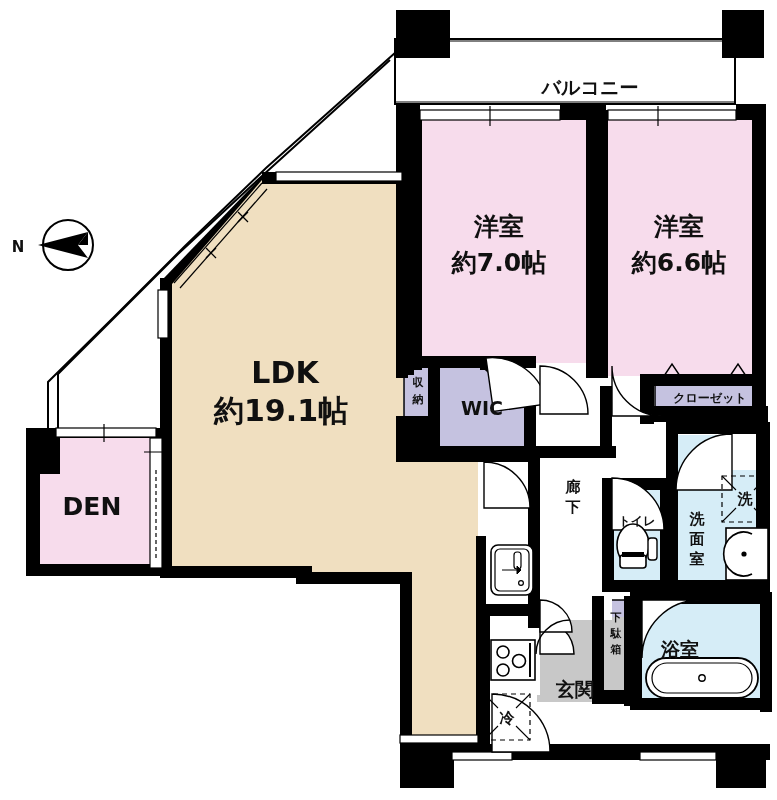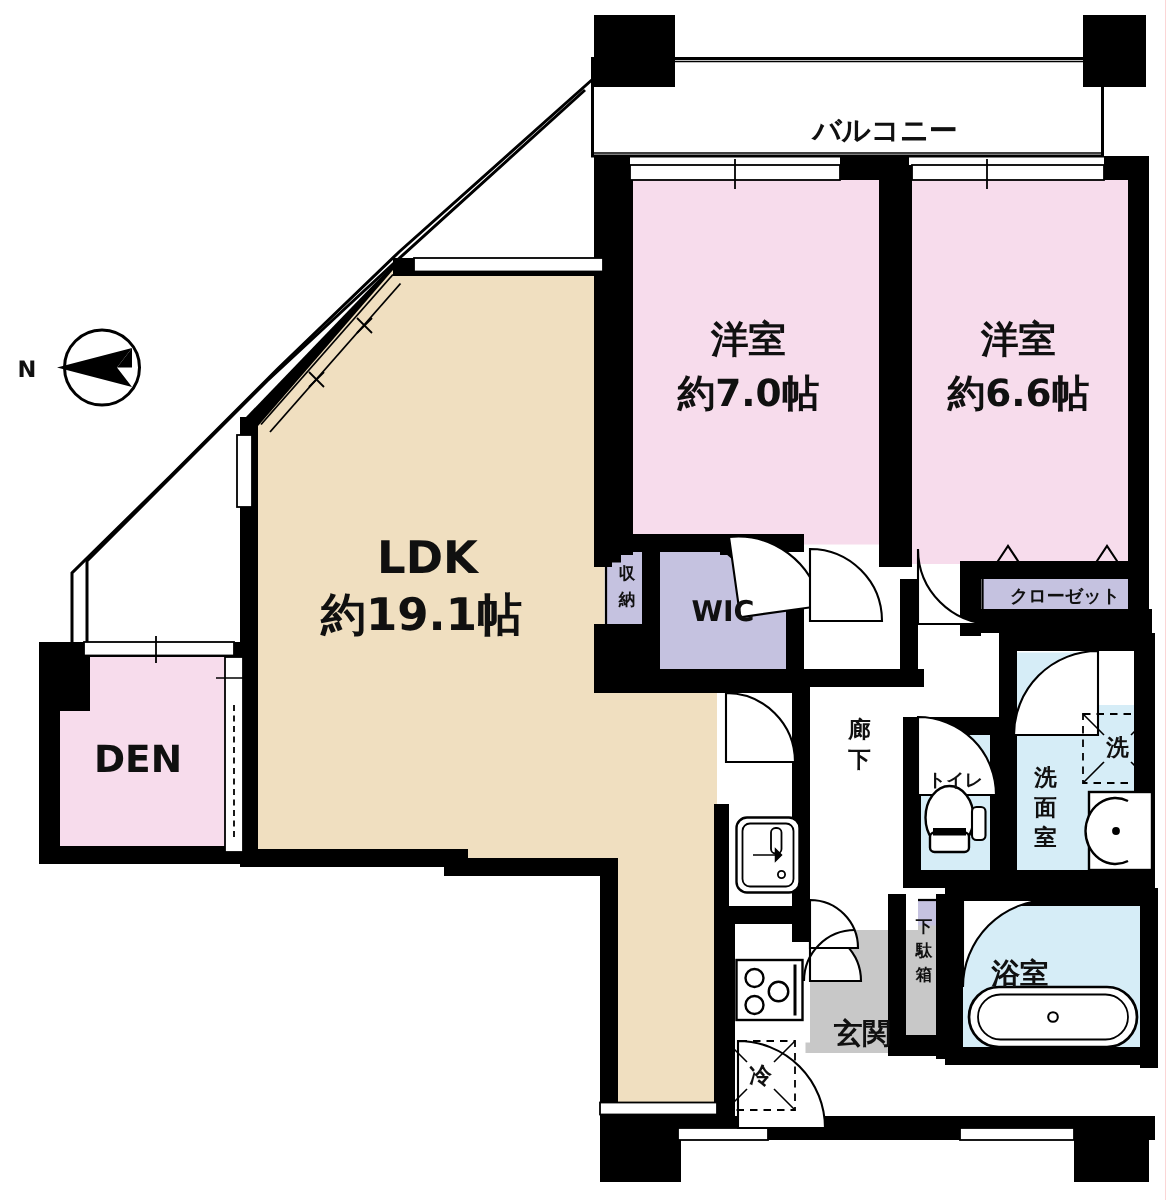--- a/index.html
+++ b/index.html
@@ -8,21 +8,21 @@
     padding: 0;
     background: #ffffff;
   }
   body {
     font-family: "DejaVu Sans", "Liberation Sans", sans-serif;
   }
   #plan-root {
     position: relative;
     width: 777px;
     height: 800px;
-    background: #ef4444;
+    background: #5eead4;
     overflow: hidden;
   }
   #plan-svg {
     display: block;
     position: absolute;
     left: 0;
     top: 0;
   }
   .rm-label {
     font-family: "DejaVu Sans", "Liberation Sans", sans-serif;

